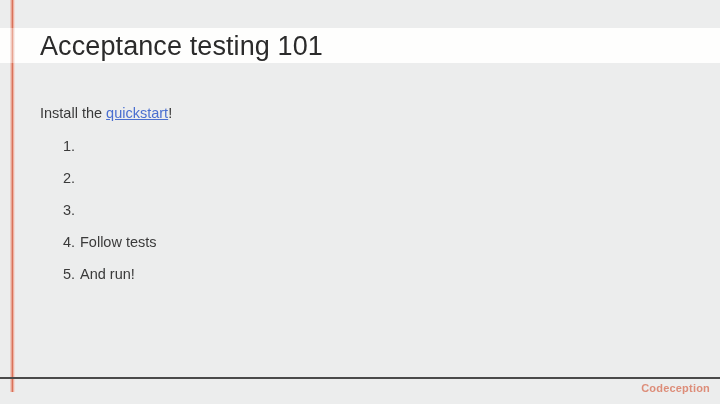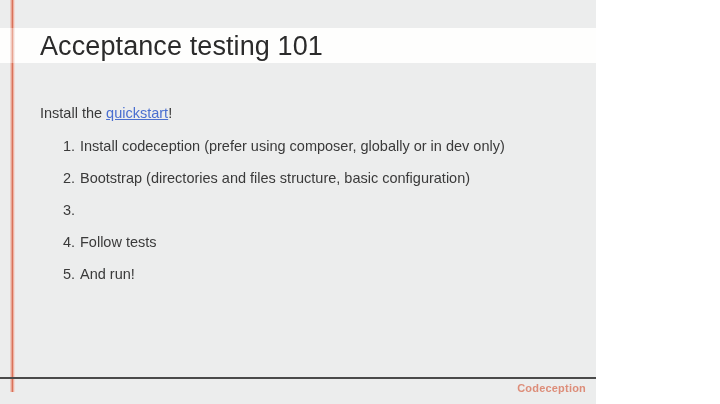--- a/index.html
+++ b/index.html
@@ -9,21 +9,21 @@
   body {
     width: 720px;
     height: 404px;
     background: #ffffff;
     font-family: "Liberation Sans", sans-serif;
     overflow: hidden;
   }
 
   #slide {
     position: relative;
-    width: 596px;
+    width: 720px;
     height: 404px;
     background: #eceded;
     overflow: hidden;
   }
 
   
   #left-rule {
     position: absolute;
     left: 10px;
     top: 0;
@@ -165,25 +165,23 @@
 
   <h1 id="slide-title">Acceptance testing 101</h1>
 
   <div id="body-content">
 
     <p id="intro-line"><span class="intro-pre">Install the </span><a id="quickstart-link" href="#">quickstart</a><span class="intro-post">!</span></p>
 
     <ol id="steps-list">
       <li>
         <span class="step-num">1.</span>
-        <span class="step-text">Install codeception (prefer using composer, globally or in dev only)</span>
       </li>
       <li>
         <span class="step-num">2.</span>
-        <span class="step-text">Bootstrap (directories and files structure, basic configuration)</span>
       </li>
       <li>
         <span class="step-num">3.</span>
       </li>
       <li>
         <span class="step-num">4.</span>
         <span class="step-text">Follow tests</span>
       </li>
       <li>
         <span class="step-num">5.</span>

